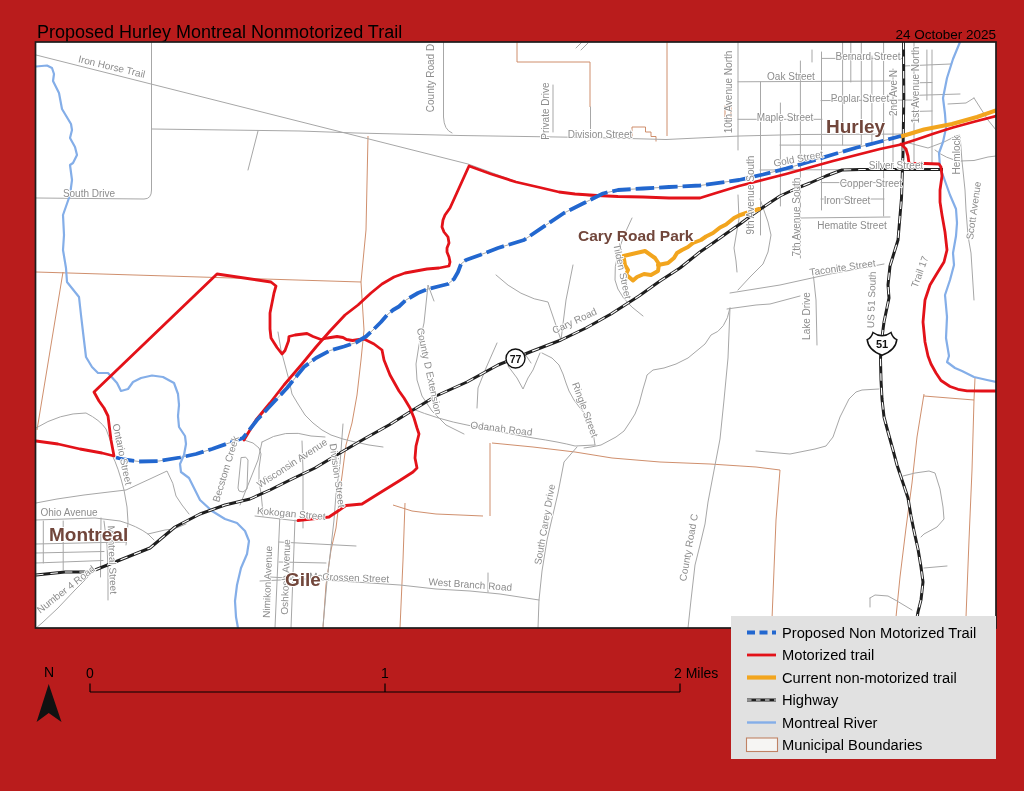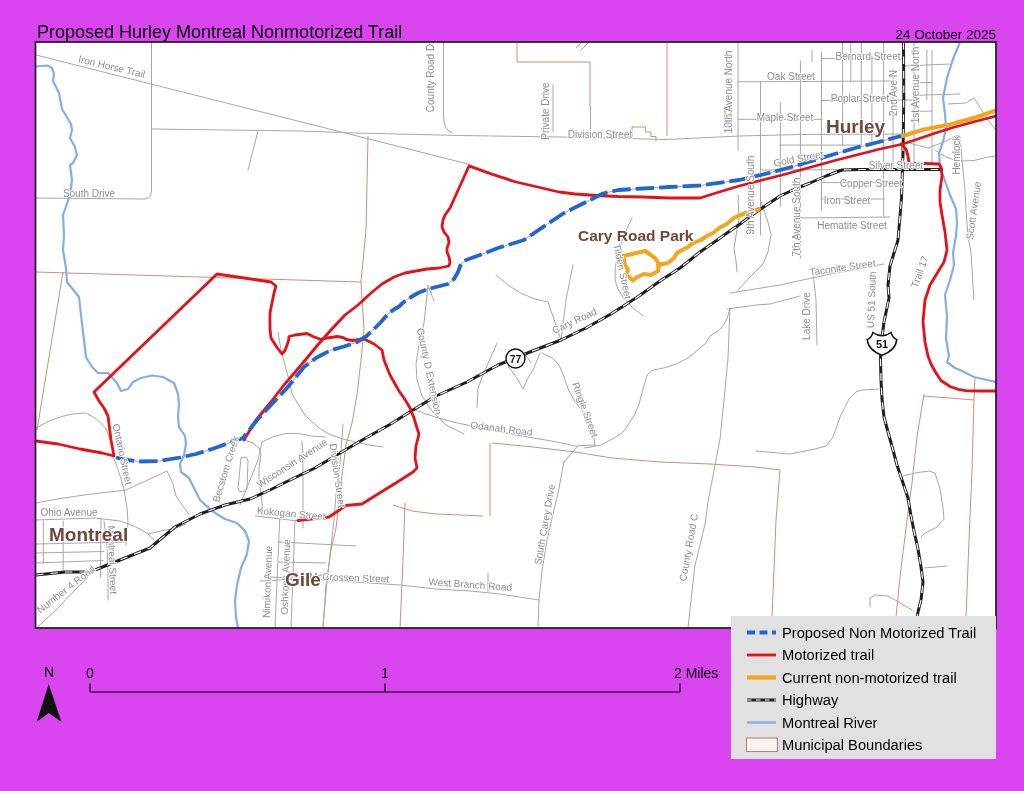--- a/index.html
+++ b/index.html
@@ -1,16 +1,16 @@
 <!DOCTYPE html>
 <html><head>
 <meta charset="utf-8">
 <style>
   html,body{margin:0;padding:0;background:#ffffff;}
-  #page{position:relative;width:1024px;height:791px;background:#d946ef;overflow:hidden;
+  #page{position:relative;width:1024px;height:791px;background:#b91c1c;overflow:hidden;
         font-family:"Liberation Sans", sans-serif;}
   svg{position:absolute;top:0;left:0;}
   text{font-family:"Liberation Sans", sans-serif;}
   .rl{fill:#8d8d8d;font-size:10px;paint-order:stroke;stroke:#ffffff;stroke-width:1.8px;stroke-linejoin:round;}
   .city{fill:#71463b;font-weight:bold;font-size:19px;paint-order:stroke;stroke:#ffffff;stroke-width:2px;stroke-linejoin:round;}
 </style>
 </head>
 <body>
 <div id="page">
 <svg width="1024" height="791" viewBox="0 0 1024 791">

